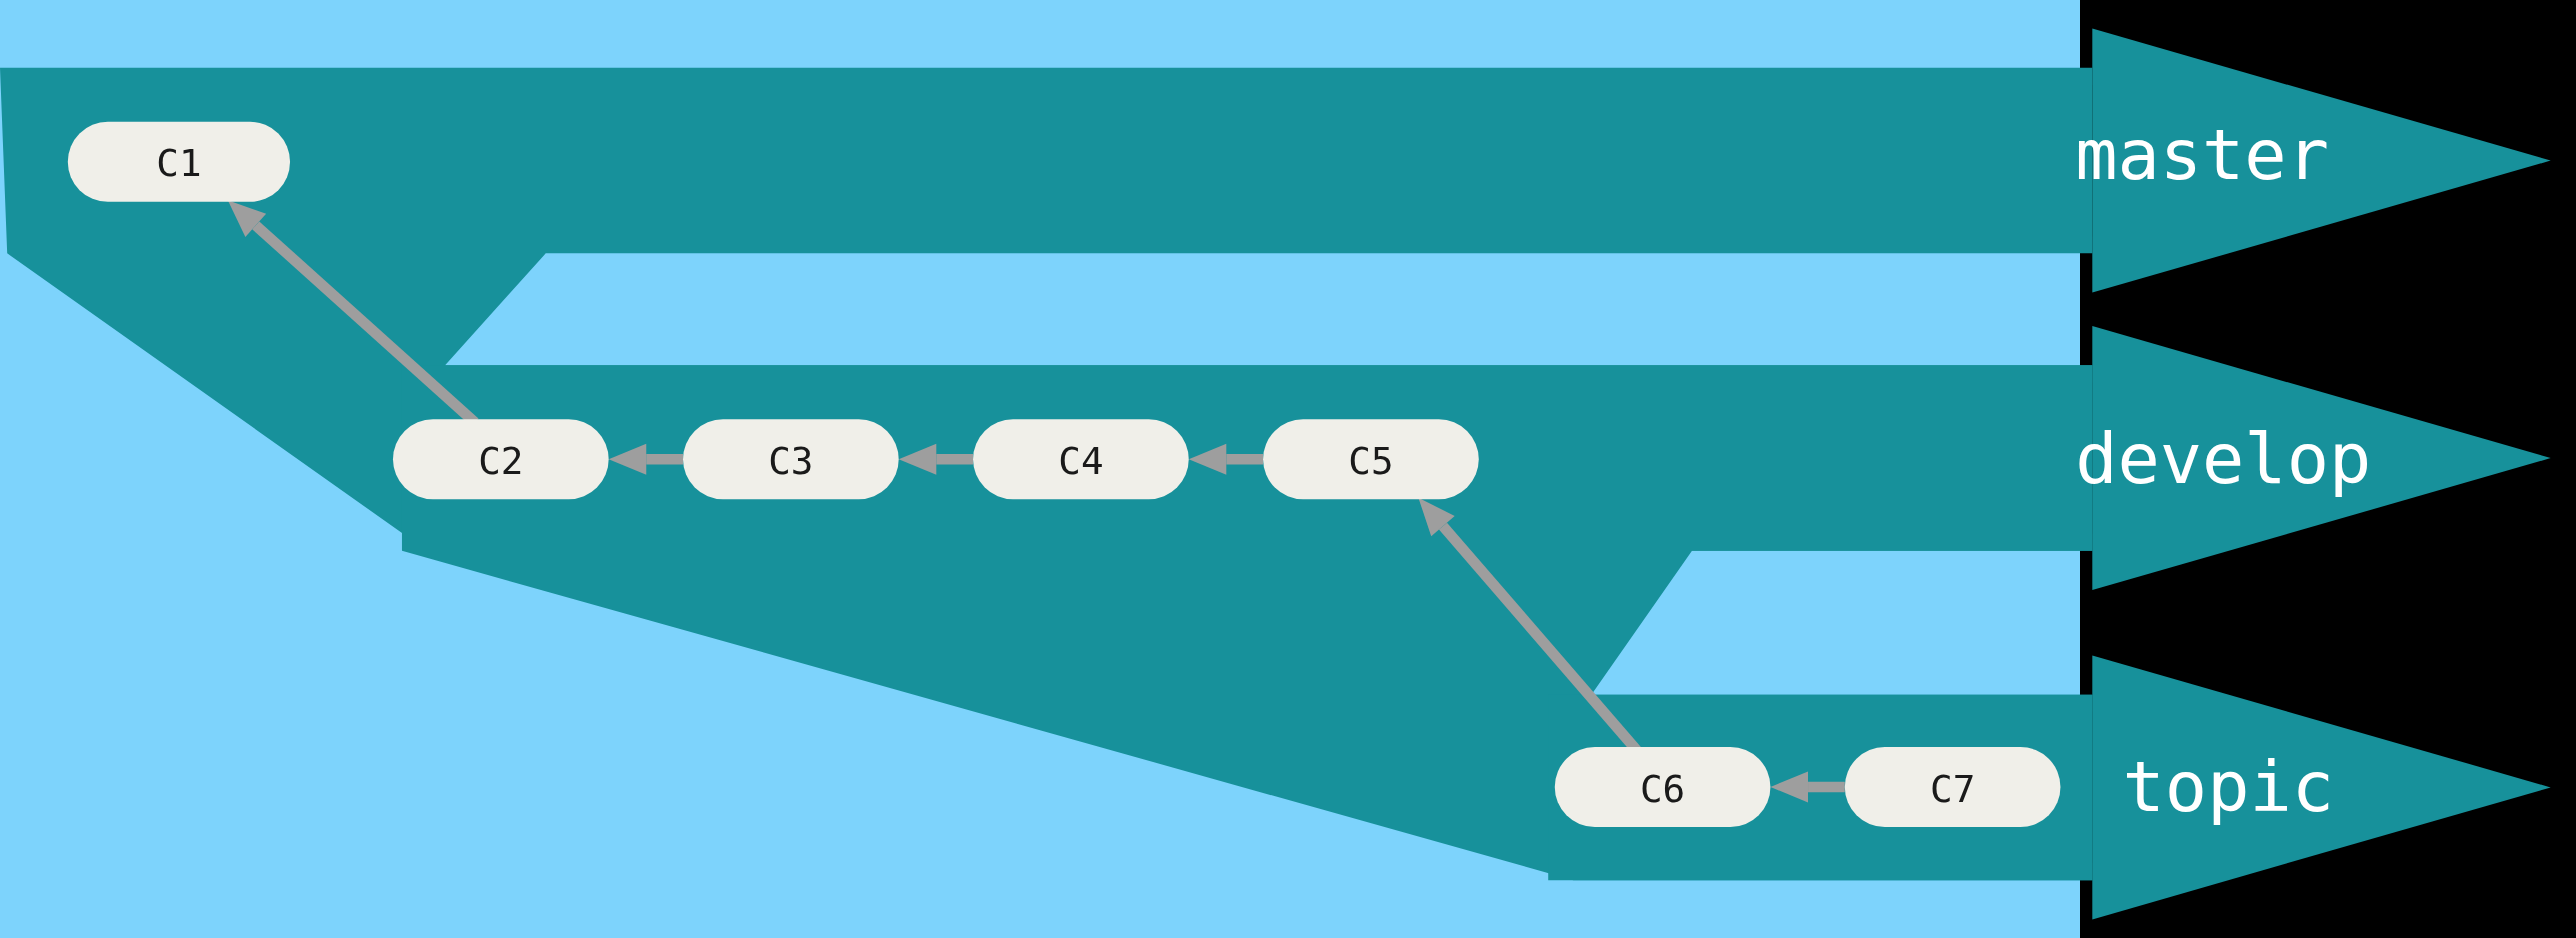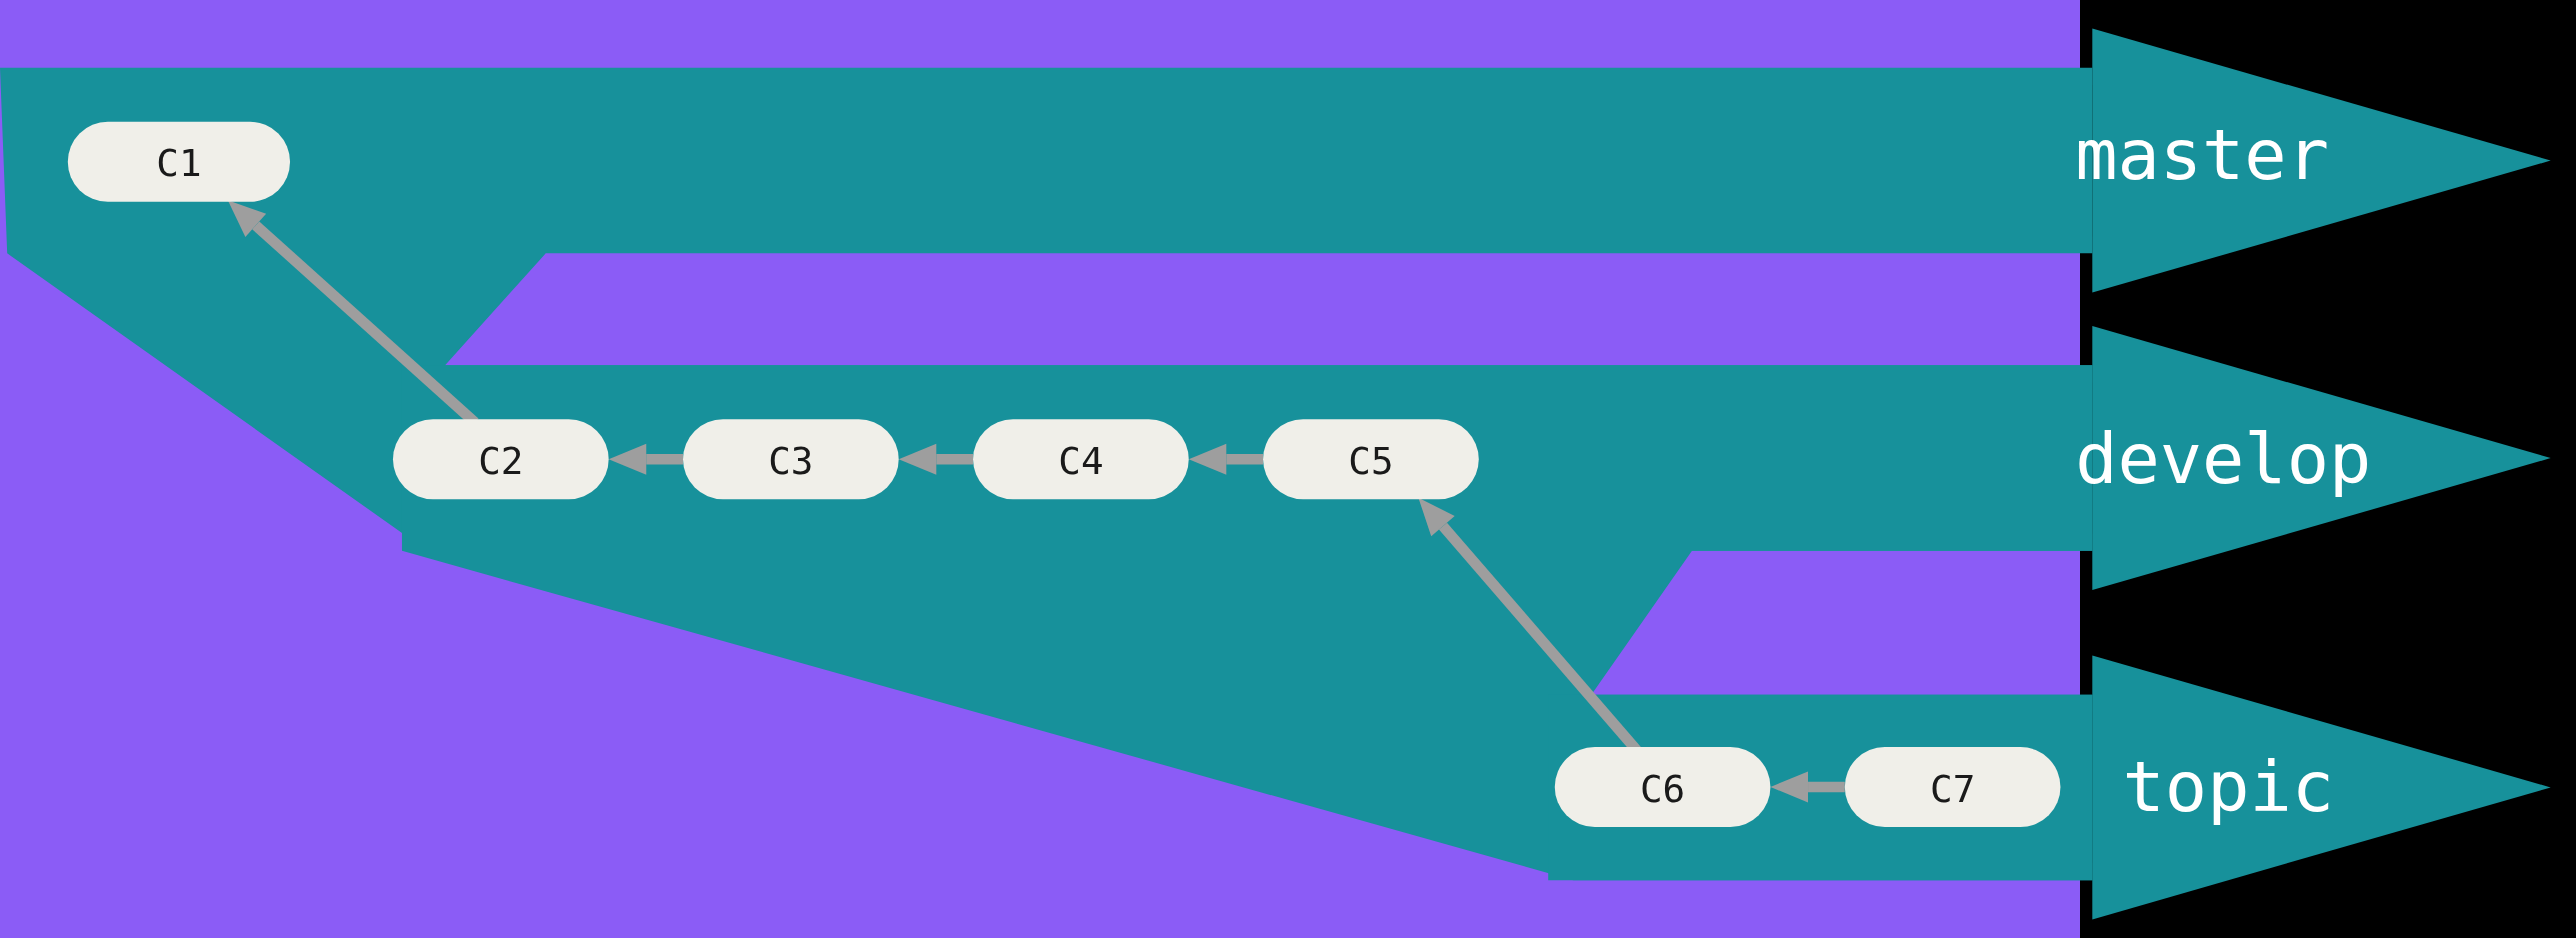--- a/index.html
+++ b/index.html
@@ -10,21 +10,21 @@
   body {
     width: 2576px;
     height: 939px;
     overflow: hidden;
     font-family: "DejaVu Sans Mono", monospace;
   }
   #stage {
     position: relative;
     width: 2080px;
     height: 939px;
-    background: #8b5cf6;
+    background: #7dd3fc;
     text-align: right;
   }
   #graph {
     position: absolute;
     top: 0;
     left: 0;
     width: 2576px;
     height: 939px;
     display: block;
   }

